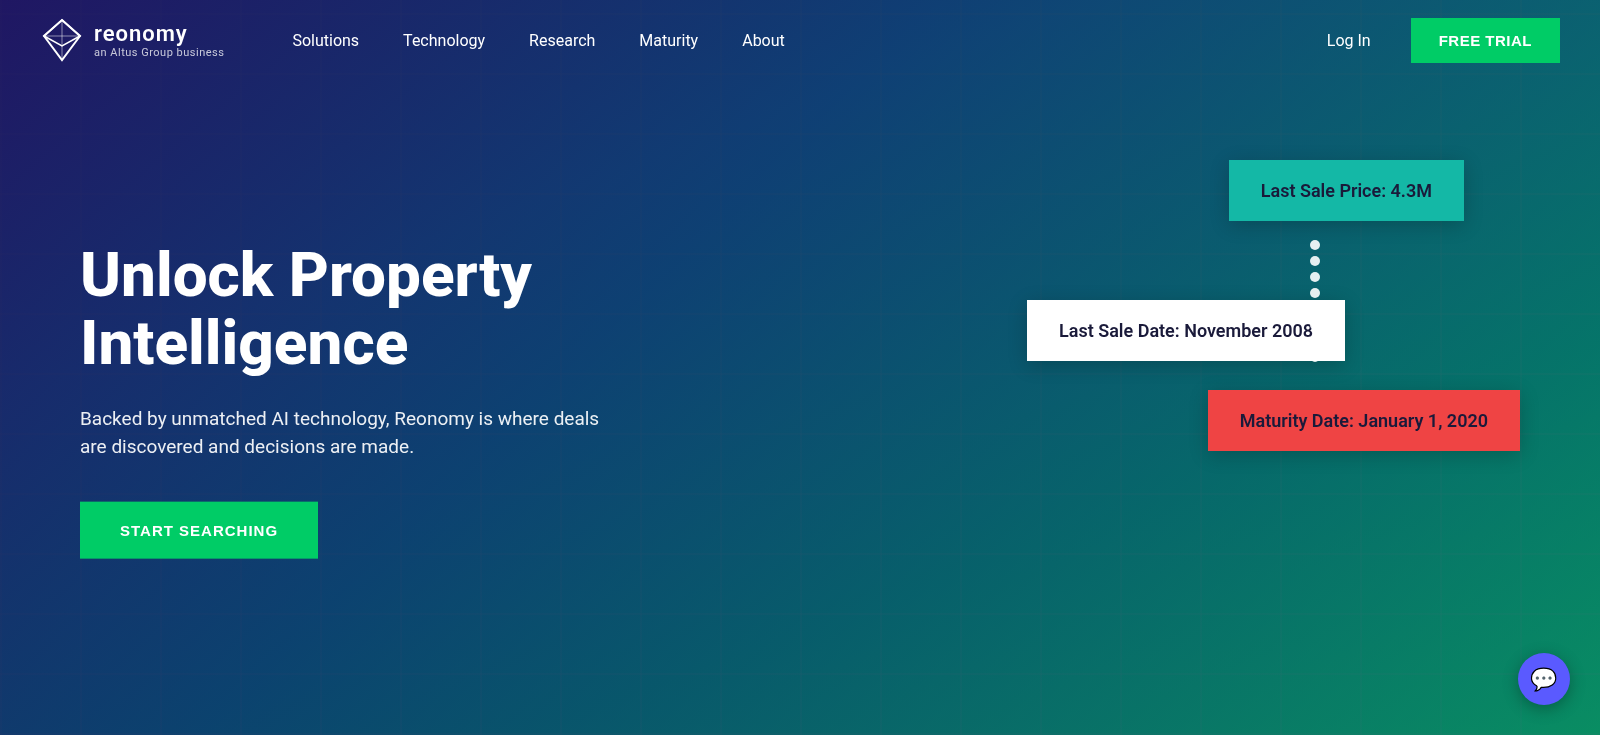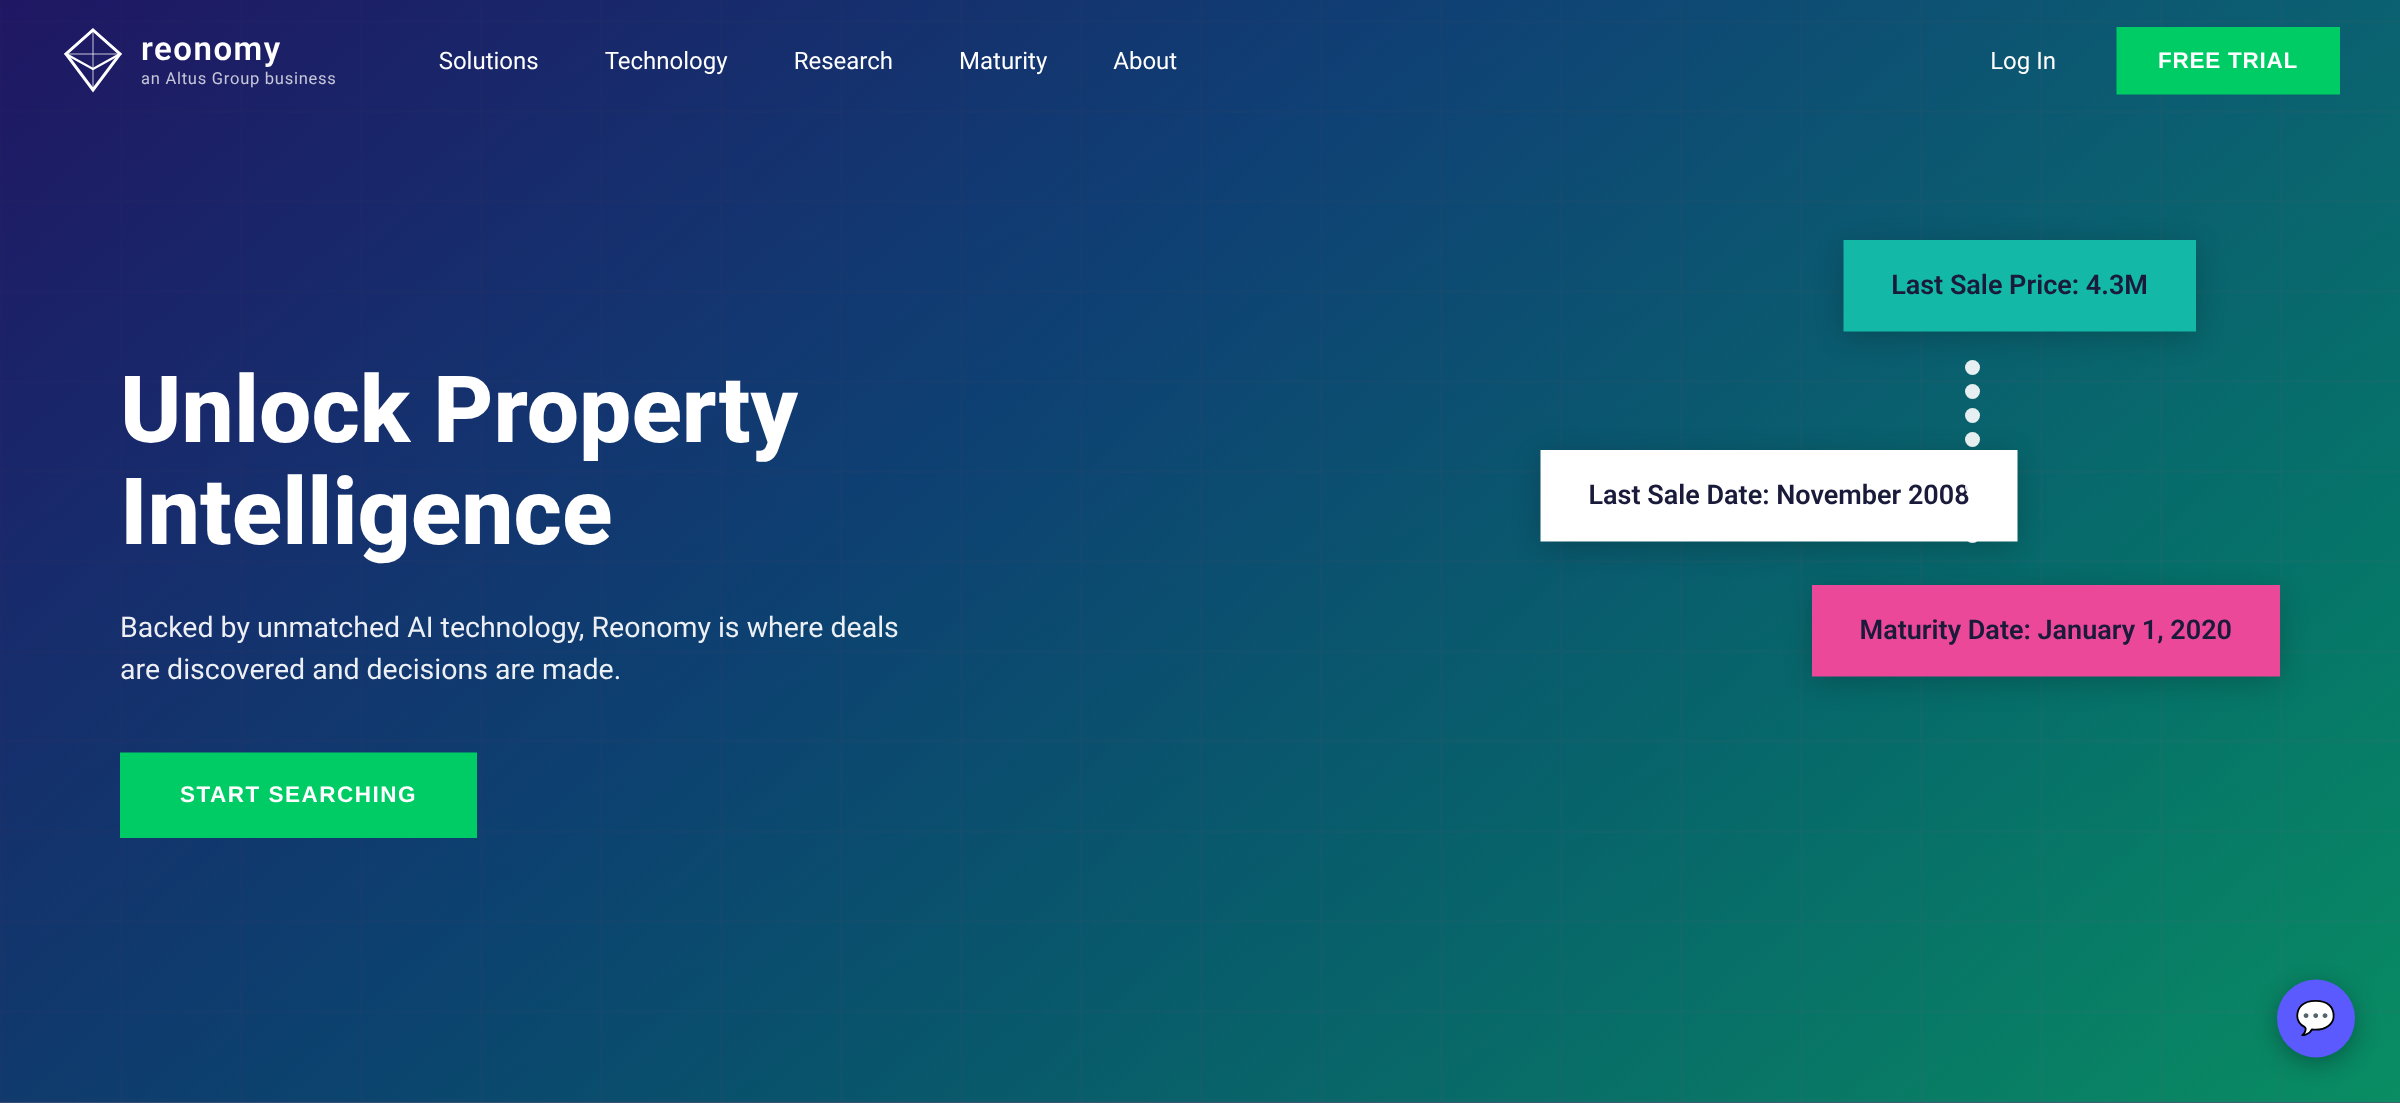--- a/index.html
+++ b/index.html
@@ -203,21 +203,21 @@
       color: #1a1a3a;
       box-shadow: 0 4px 20px rgba(0,0,0,0.2);
       white-space: nowrap;
       margin-left: 47px;
     }
 
     .card-maturity-date {
       position: absolute;
       top: 230px;
       right: -40px;
-      background: #ec4899;
+      background: #ef4444;
       padding: 20px 32px;
       font-size: 18px;
       font-weight: 600;
       color: #1a1a3a;
       box-shadow: 0 4px 20px rgba(0,0,0,0.2);
       white-space: nowrap;
     }
 
     
     .dot-line {

